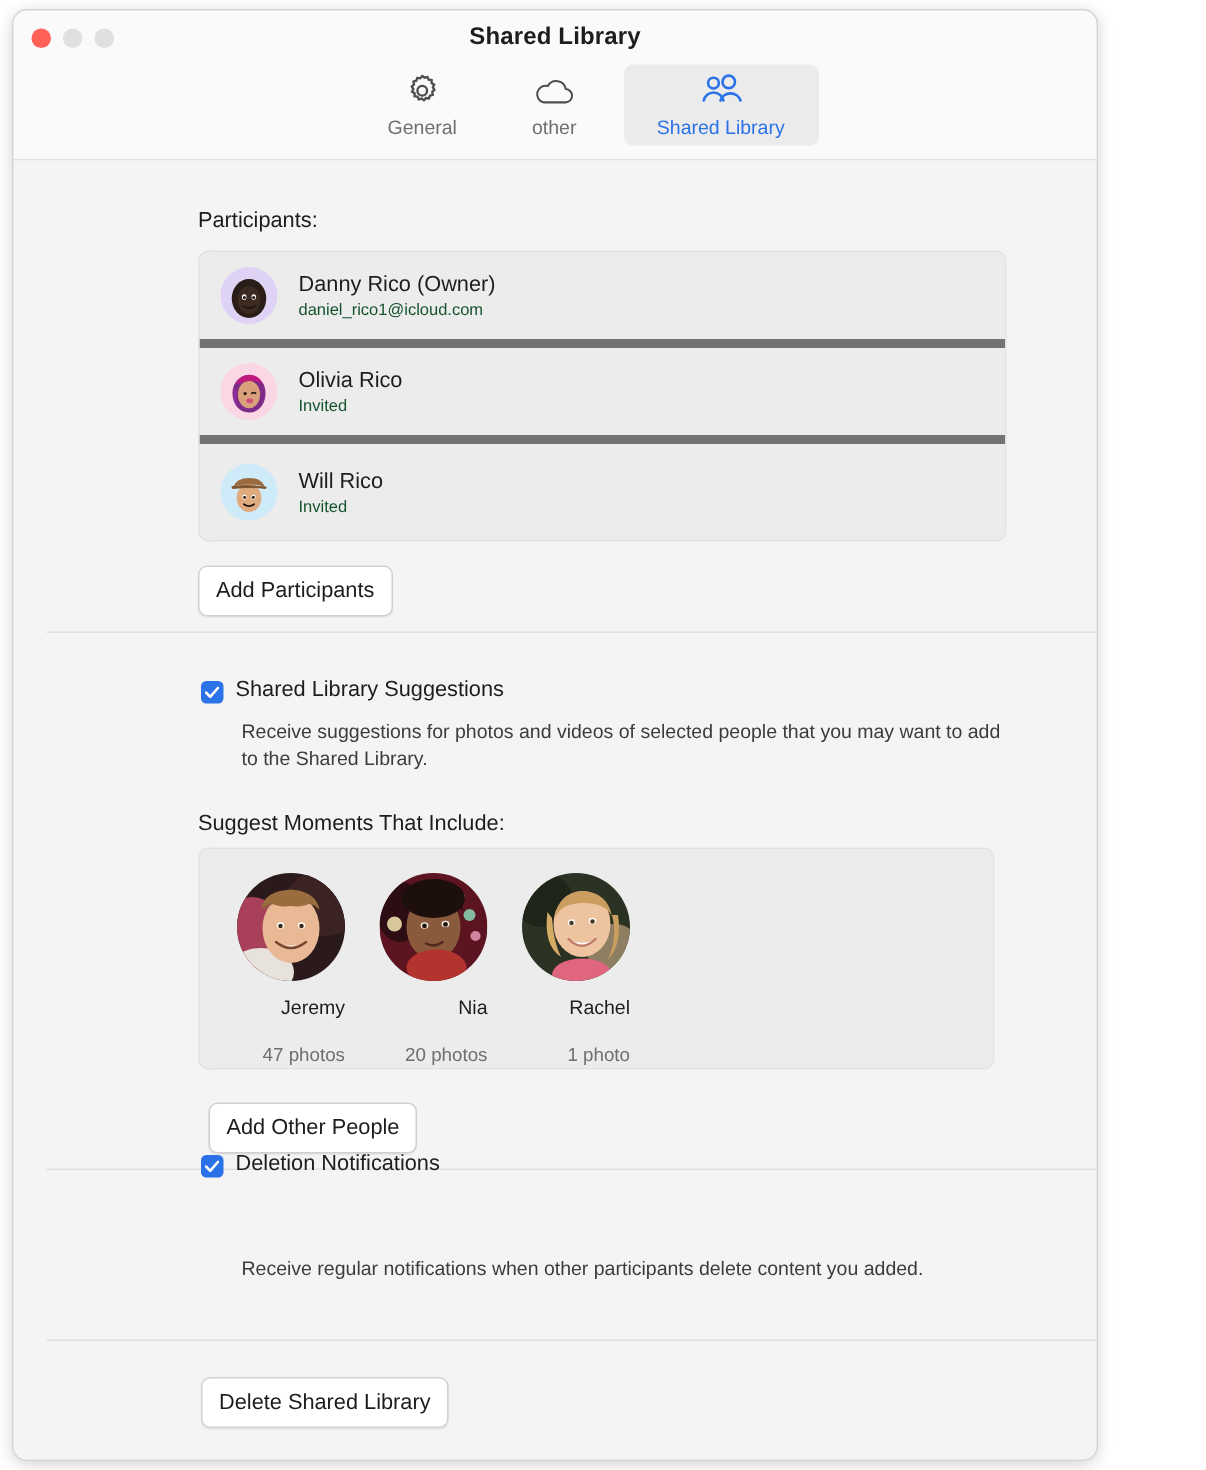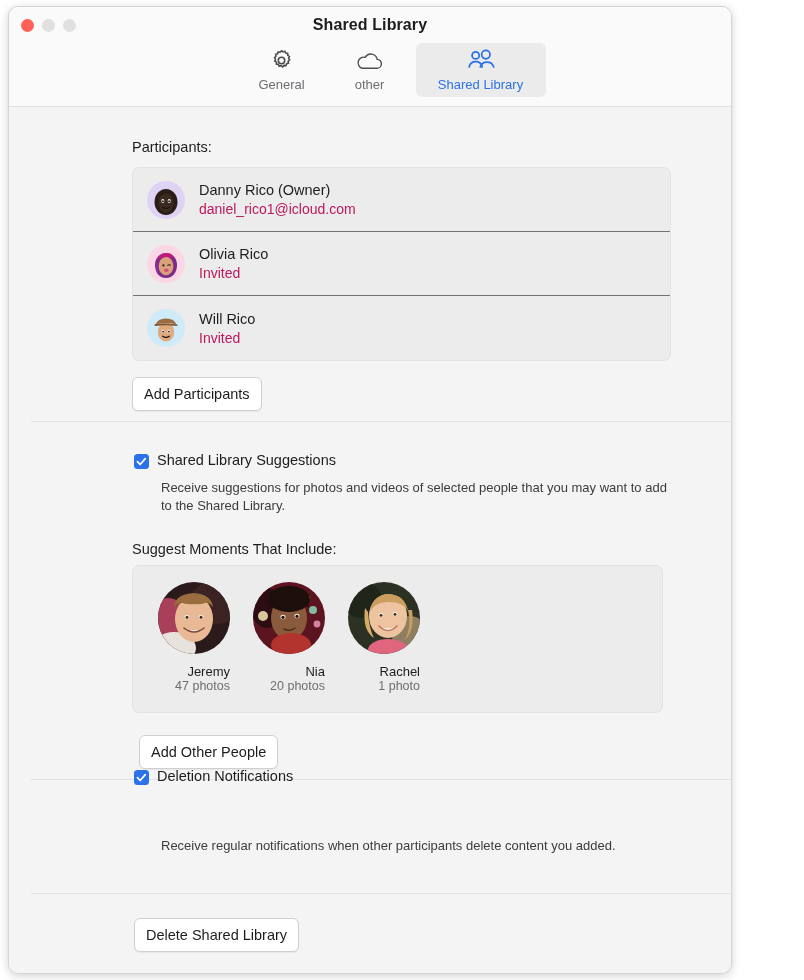--- a/index.html
+++ b/index.html
@@ -119,36 +119,36 @@
     border-radius: 7px;
     border: 1px solid #e3e3e3;
     overflow: hidden;
     box-sizing: border-box;
   }
   .participant-row {
     display: flex;
     align-items: center;
     height: 64px;
     padding-left: 14px;
-    border-bottom: 1px solid #737373;
+    border-bottom: 6px solid #737373;
     box-sizing: border-box;
   }
   .participant-row:last-child { border-bottom: none; }
   .avatar {
     width: 38px;
     height: 38px;
     border-radius: 50%;
     flex: 0 0 auto;
     margin-right: 14px;
     position: relative;
     overflow: hidden;
   }
   .p-text { display: flex; flex-direction: column; gap: 3px; }
   .p-name { font-size: 14.5px; color: #1d1d1f; }
-  .p-sub  { font-size: 14px; color: #be185d; }
+  .p-sub  { font-size: 11px; color: #14532d; }
 
   
   .btn {
     position: absolute;
     height: 26px;
     background: #ffffff;
     border: 1px solid #d0d0d0;
     border-radius: 6px;
     box-shadow: 0 1px 1px rgba(0,0,0,0.06);
     font-size: 14.5px;
@@ -205,21 +205,21 @@
     padding: 16px 0 0 23px;
     display: flex;
     gap: 21px;
   }
   .person { width: 74px; display: flex; flex-direction: column; align-items: flex-end; }
   .person-photo {
     width: 72px; height: 72px; border-radius: 50%;
     overflow: hidden; position: relative;
   }
   .person-name { margin-top: 10px; font-size: 13px; color: #1d1d1f; white-space: nowrap; }
-  .person-count { margin-top: 0; font-size: 12.5px; color: #6e6e73; white-space: nowrap; }
+  .person-count { margin-top: 17px; font-size: 12.5px; color: #6e6e73; white-space: nowrap; }
 </style>
 </head>
 <body>
 
 <div class="window">
 
   <div class="titlebar">
     <div class="traffic">
       <div class="light close"></div>
       <div class="light min"></div>

